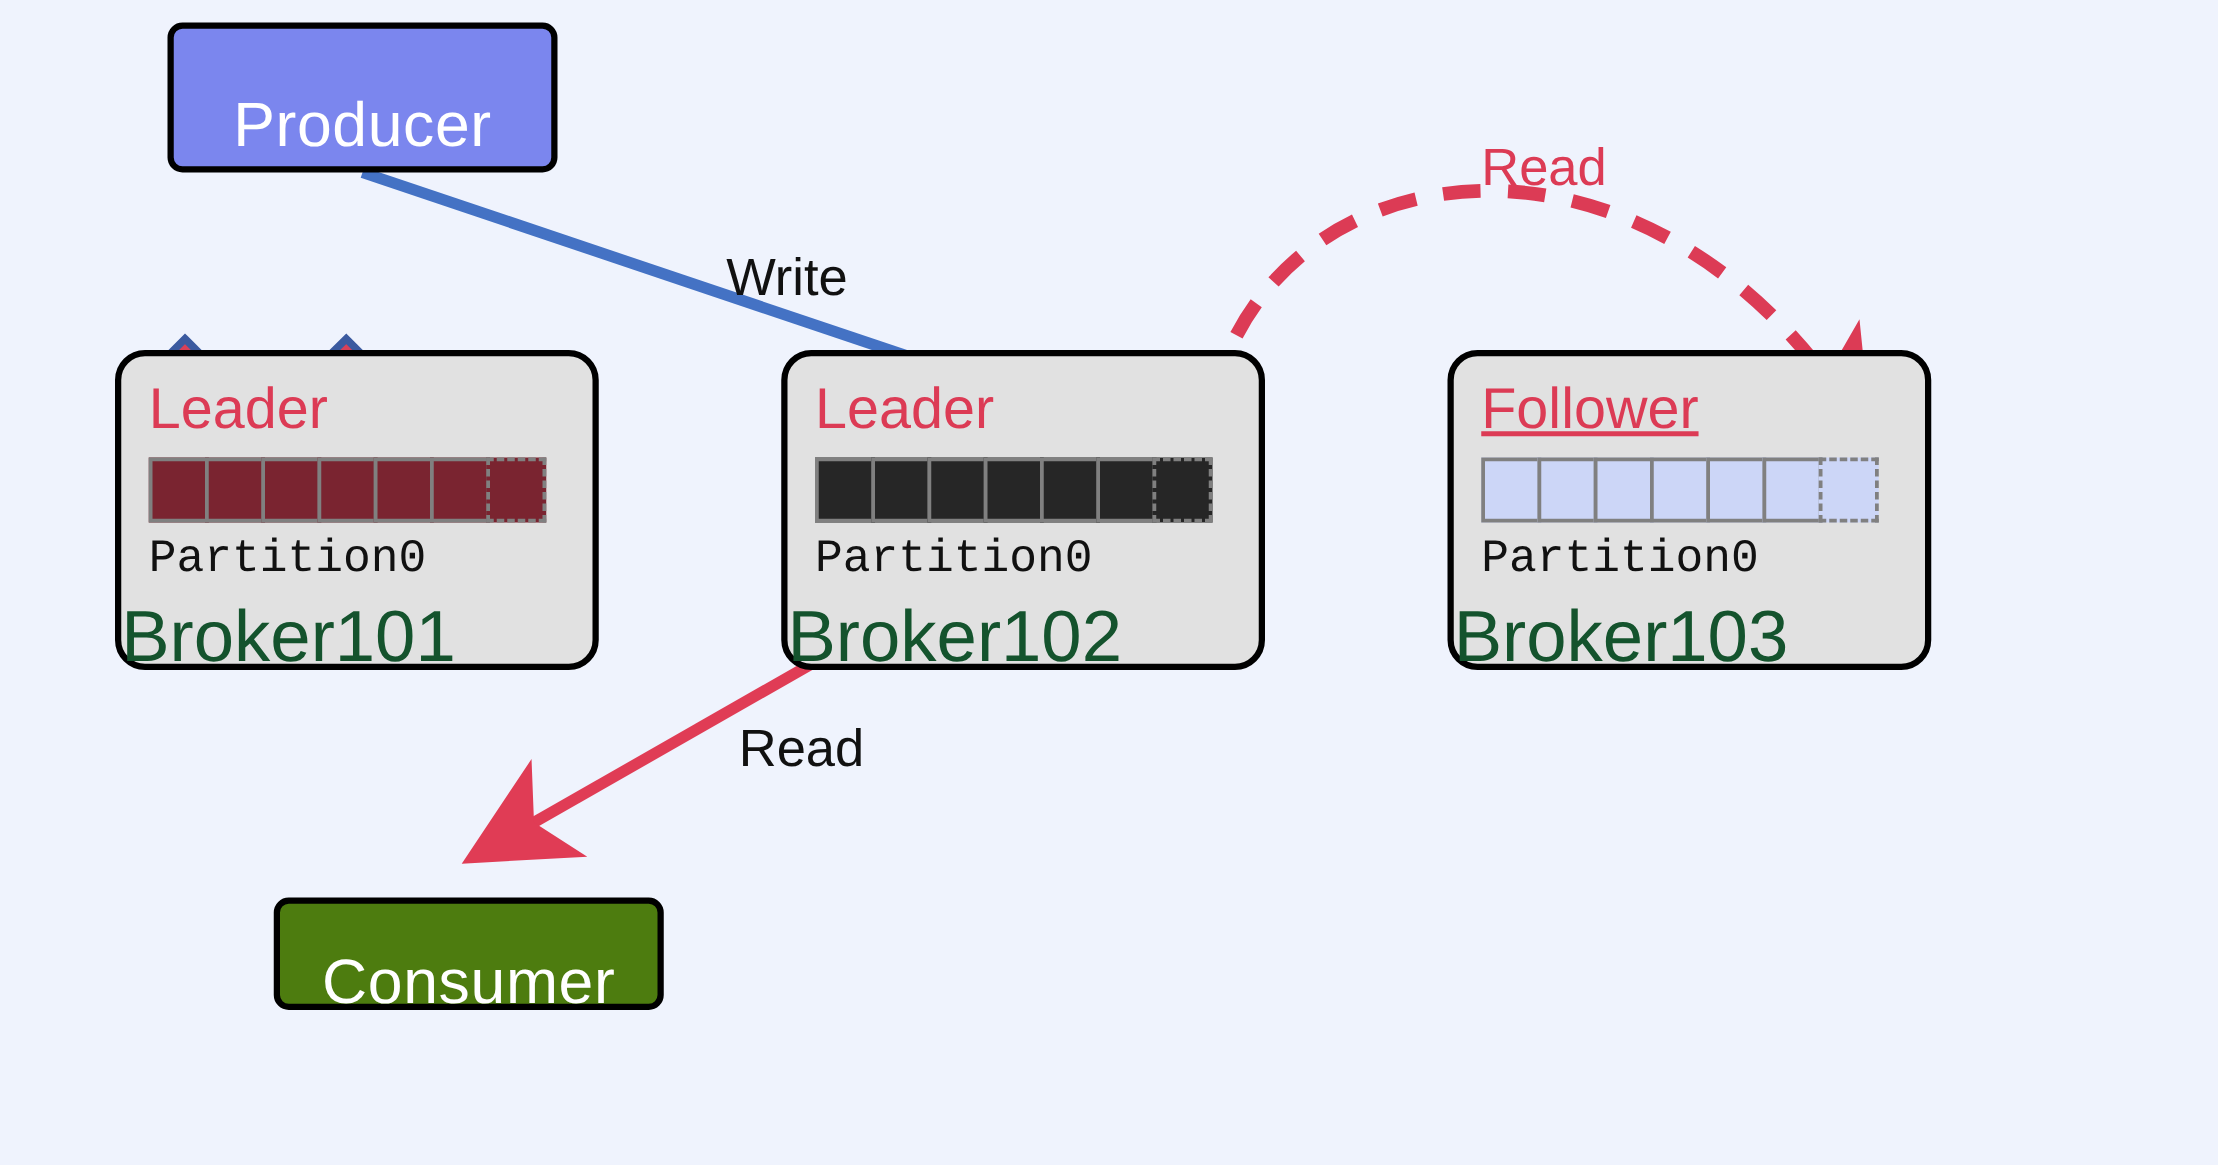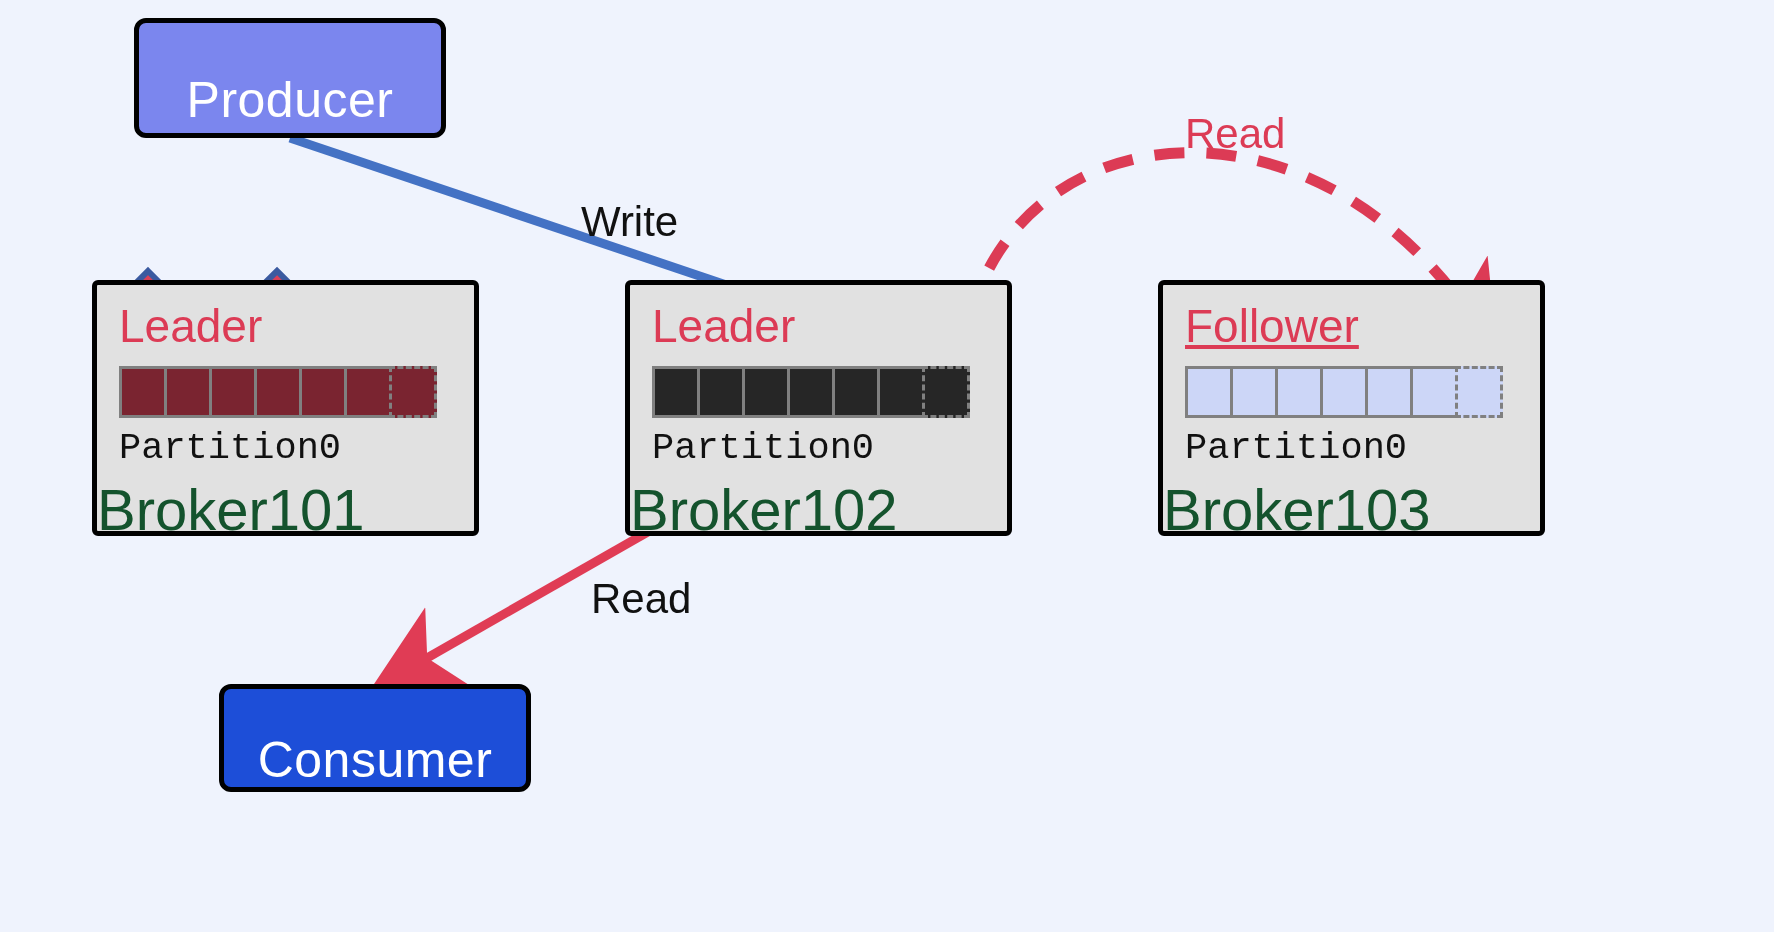--- a/index.html
+++ b/index.html
@@ -37,21 +37,21 @@
     font-size: 50px;
     line-height: 1;
     letter-spacing: 0.5px;
     margin-top: 44px;
   }
   .broker {
     position: absolute;
     box-sizing: border-box;
     background: #e1e1e1;
     border: 5px solid #000000;
-    border-radius: 6px;
+    border-radius: 24px;
   }
   .role {
     position: absolute;
     font-size: 46px;
     line-height: 1;
     color: #dc3b55;
     white-space: nowrap;
   }
   .partition-row {
     position: absolute;
@@ -117,21 +117,21 @@
       <path d="M 148 271 L 212 335 L 277 271 L 328 322 L 264 386
                L 328 450 L 277 501 L 212 437 L 148 501 L 97 450
                L 161 386 L 97 322 Z" fill="#d94058" stroke="#3b5aa0" stroke-width="6" stroke-linejoin="miter"></path>
     </g>
   </svg>
 
   <div class="node-box" style="left:134px; top:18px; width:312px; height:120px; background:#7b86ee;">
     <span class="node-label">Producer</span>
   </div>
 
-  <div class="node-box" style="left:219px; top:684px; width:312px; height:108px; background:#1d4ed8;">
+  <div class="node-box" style="left:219px; top:718px; width:312px; height:90px; background:#4d7c0f;">
     <span class="node-label">Consumer</span>
   </div>
 
   <div class="broker" style="left:92px; top:280px; width:387px; height:256px;">
     <div class="role" style="left:22px; top:18px;">Leader</div>
     <div class="partition-row" style="left:22px; top:81px;">
       <div class="cell" style="background:#7a2430;"></div>
       <div class="cell" style="background:#7a2430;"></div>
       <div class="cell" style="background:#7a2430;"></div>
       <div class="cell" style="background:#7a2430;"></div>

